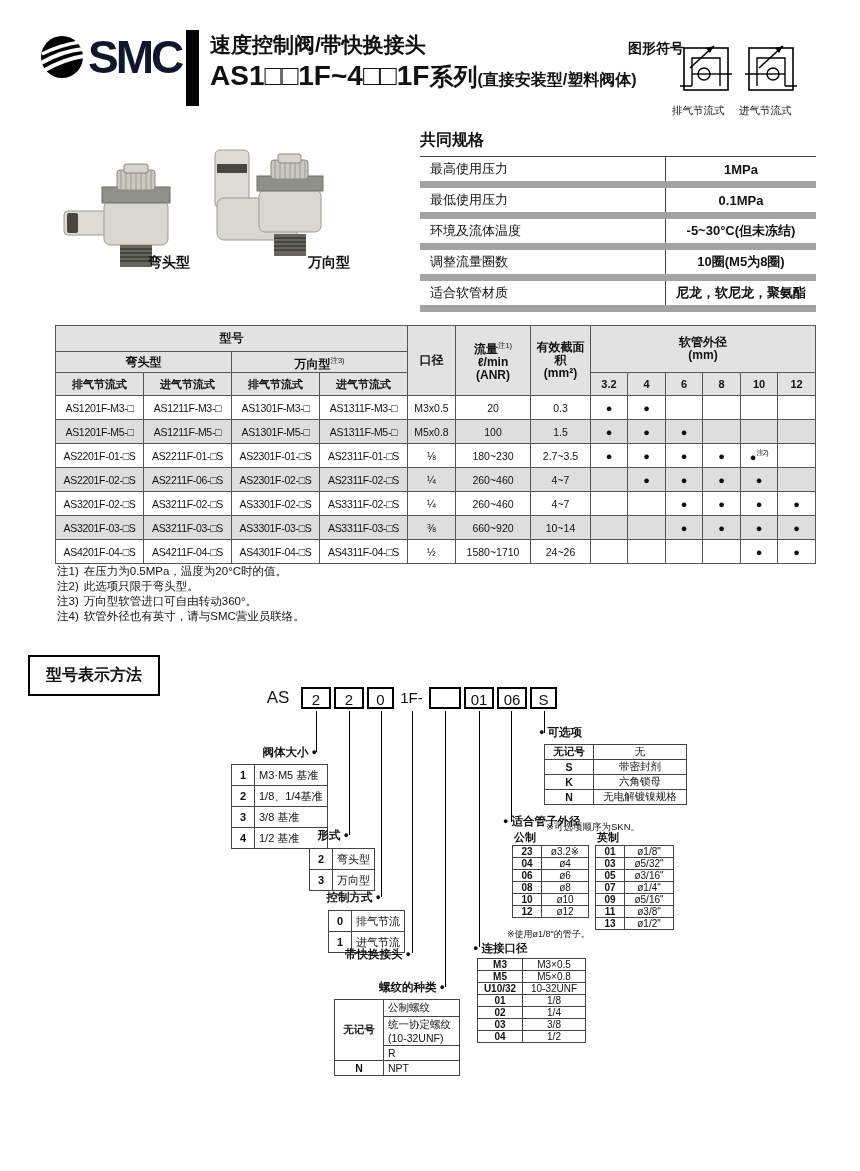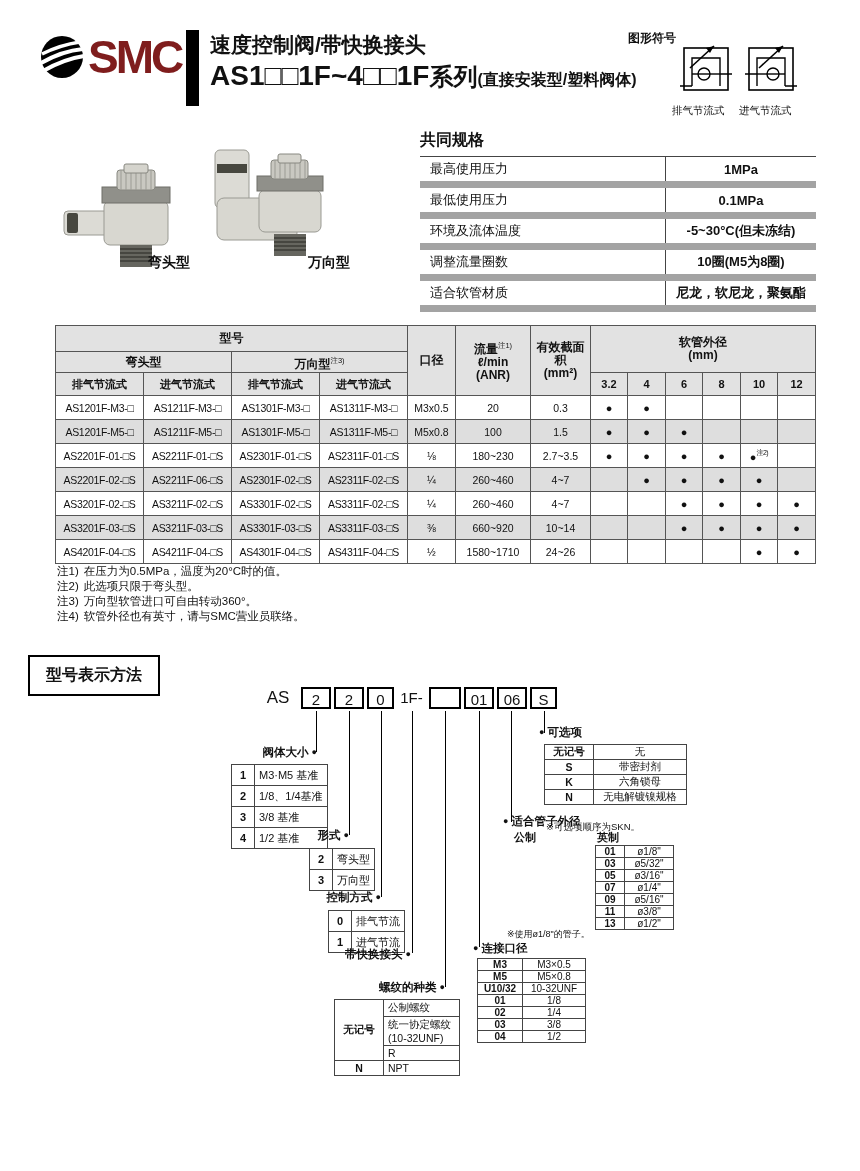--- a/index.html
+++ b/index.html
@@ -1,28 +1,28 @@
 <!DOCTYPE html>
 <html><head>
 <meta charset="utf-8">
 <style>
   html,body{margin:0;padding:0;background:#fff;}
   .page{position:relative;width:860px;height:1171px;background:#fff;overflow:hidden;
         font-family:"Liberation Sans","DejaVu Sans",sans-serif;color:#111;}
 
   
   .logo{position:absolute;left:38px;top:30px;display:flex;align-items:center;}
-  .logo-text{font-size:46px;font-weight:900;letter-spacing:-3px;color:#7f1d1d;margin-left:2px;}
+  .logo-text{font-size:46px;font-weight:900;letter-spacing:-3px;color:#0f172a;margin-left:2px;}
   .header-bar{position:absolute;left:186px;top:30px;width:13px;height:76px;background:#000;}
   .title1{position:absolute;left:210px;top:31px;font-size:21px;font-weight:bold;}
   .title2{position:absolute;left:210px;top:60px;white-space:nowrap;}
   .title2 .series-main{font-size:28px;font-weight:bold;}
   .title2 .series-suffix{font-size:24px;font-weight:bold;}
   .title2 .series-sub{font-size:16px;font-weight:bold;}
-  .symbols-title{position:absolute;left:628px;top:30px;font-size:12px;font-weight:bold;}
+  .symbols-title{position:absolute;left:628px;top:40px;font-size:14px;font-weight:bold;}
   .sym{position:absolute;top:40px;}
   .sym1{left:680px;} .sym2{left:745px;}
   .symlab{position:absolute;top:104px;font-size:10.5px;}
   .symlab1{left:672px;} .symlab2{left:739px;}
 
   
   .photo1{position:absolute;left:62px;top:163px;}
   .photo2{position:absolute;left:203px;top:148px;}
   .plabel{position:absolute;font-size:14px;font-weight:bold;}
   .plabel1{left:148px;top:254px;} .plabel2{left:308px;top:254px;}
@@ -519,20 +519,48 @@
           </tr>
           <tr>
             <td class="code">04</td>
             <td class="val">1/2</td>
           </tr>
         </tbody>
       </table>
 
     <div class="dg-lab l lab-tube">适合管子外径</div>
     <div class="dg-lab lab-metric">公制</div>
+    <table class="dg-table t-metric">
+        <tbody id="t-metric">
+          <tr>
+            <td class="code">23</td>
+            <td class="val">ø3.2※</td>
+          </tr>
+          <tr>
+            <td class="code">04</td>
+            <td class="val">ø4</td>
+          </tr>
+          <tr>
+            <td class="code">06</td>
+            <td class="val">ø6</td>
+          </tr>
+          <tr>
+            <td class="code">08</td>
+            <td class="val">ø8</td>
+          </tr>
+          <tr>
+            <td class="code">10</td>
+            <td class="val">ø10</td>
+          </tr>
+          <tr>
+            <td class="code">12</td>
+            <td class="val">ø12</td>
+          </tr>
+        </tbody>
+      </table>
     <div class="note-metric">※使用ø1/8"的管子。</div>
     <div class="dg-lab lab-inch">英制</div>
     <table class="dg-table t-inch">
         <tbody id="t-inch">
           <tr>
             <td class="code">01</td>
             <td class="val">ø1/8"</td>
           </tr>
           <tr>
             <td class="code">03</td>

